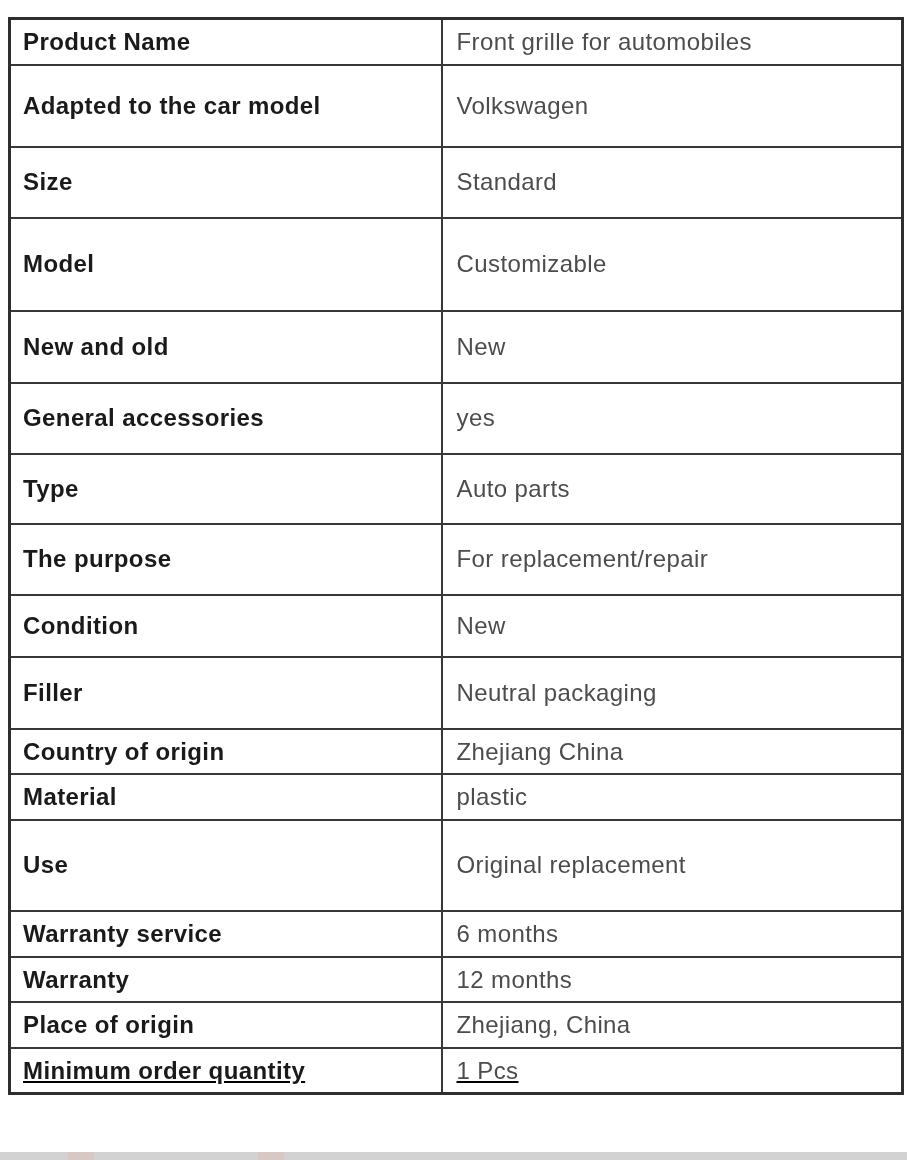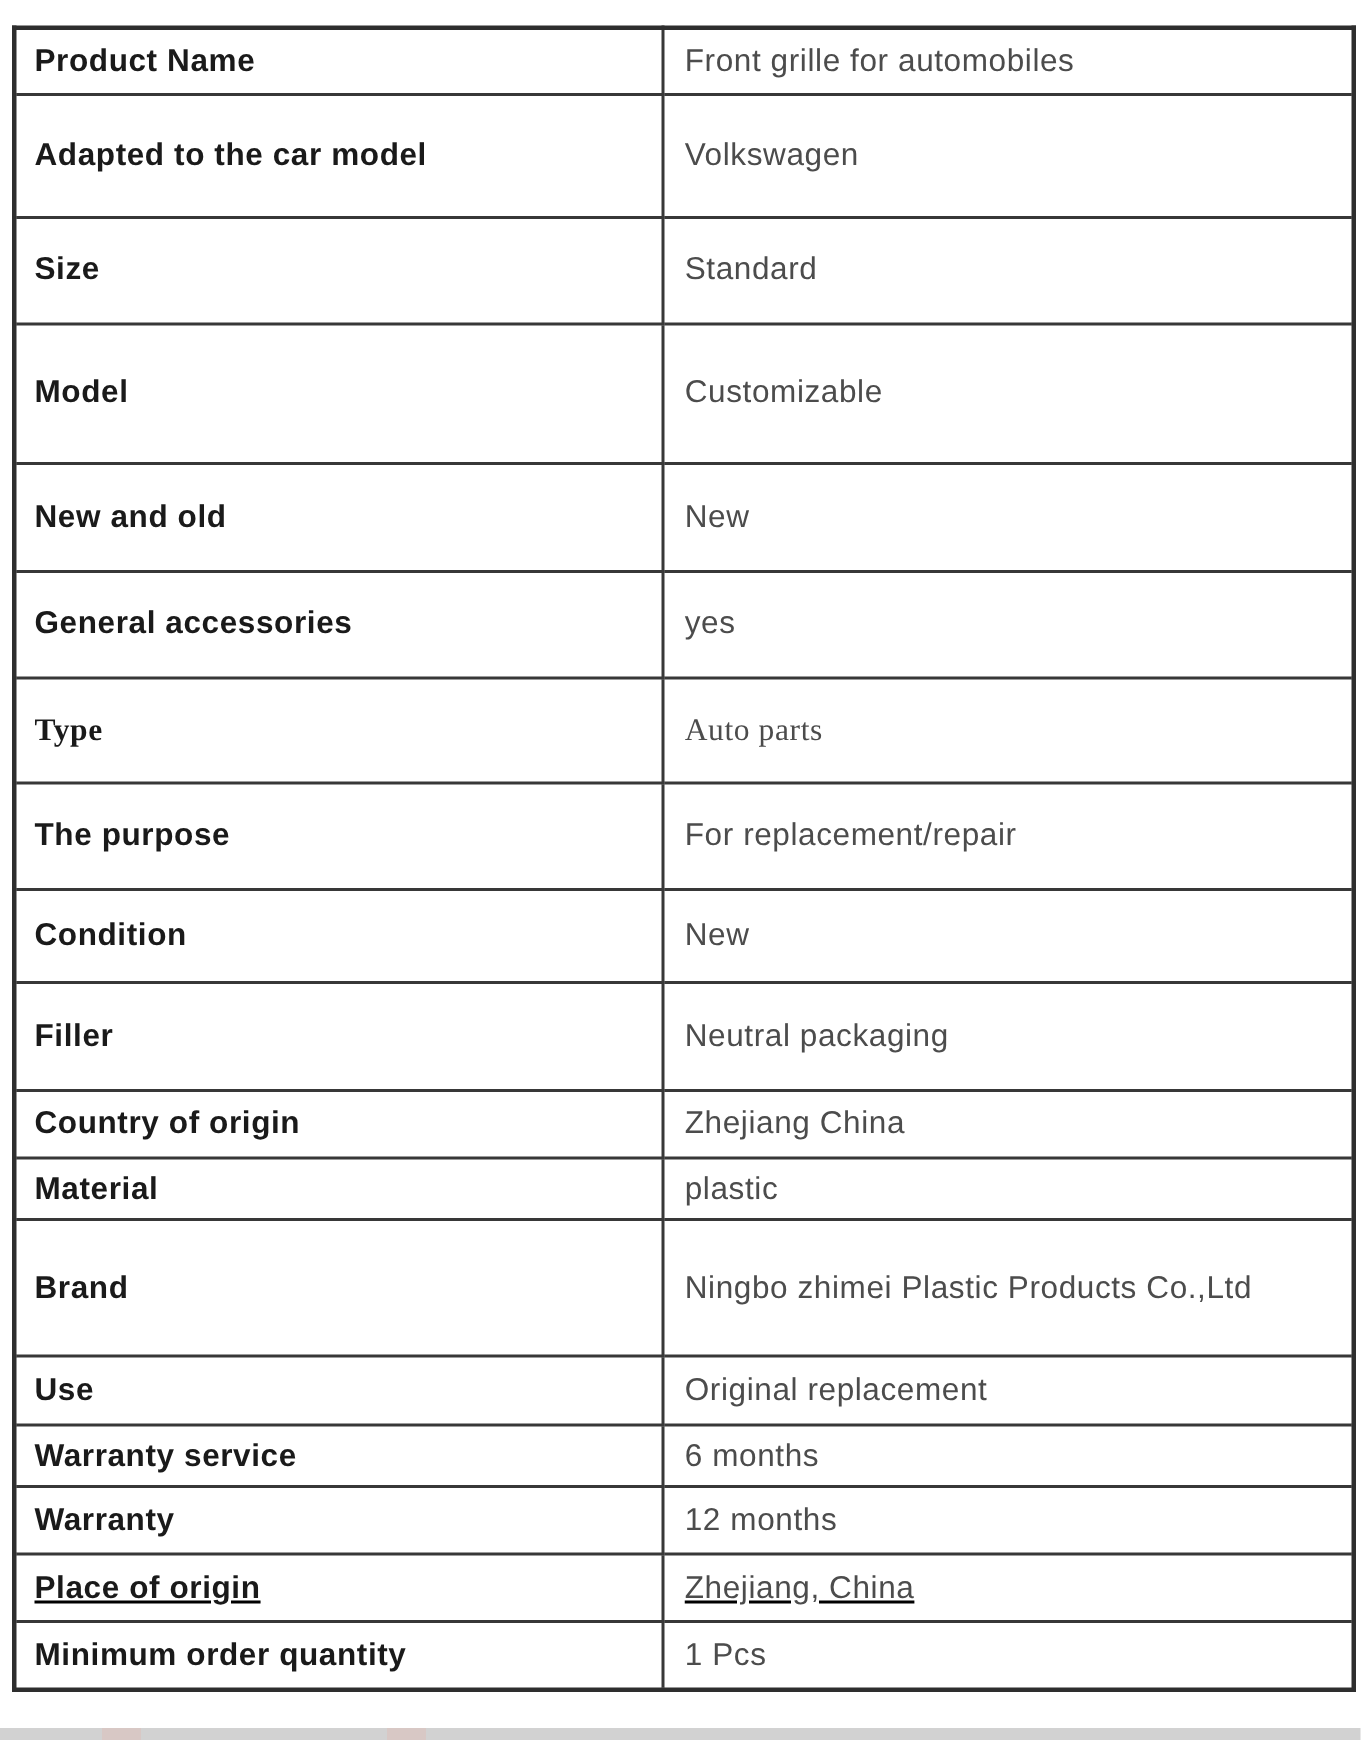--- a/index.html
+++ b/index.html
@@ -17,21 +17,21 @@
     table-layout: fixed;
   }
   .spec-table, .spec-table td {
     border: 2px solid #383838;
   }
   .spec-table {
     border: 3px solid #2e2e2e;
   }
   .spec-table td {
     vertical-align: middle;
-    font-size: 21px;
+    font-size: 24px;
     line-height: 1.48;
     letter-spacing: 0.4px;
     overflow: hidden;
   }
   td.label-cell {
     width: 432px;
     padding: 4px 10px 4px 12px;
     font-weight: 700;
     color: #1a1a1a;
   }
@@ -41,21 +41,21 @@
     color: #4c4c4c;
     margin-top: 16px;
   }
   
   .spec-table tr:nth-child(1)  { height: 44px; }
   .spec-table tr:nth-child(2)  { height: 82px; }
   .spec-table tr:nth-child(3)  { height: 71px; }
   .spec-table tr:nth-child(4)  { height: 93px; }
   .spec-table tr:nth-child(5)  { height: 72px; }
   .spec-table tr:nth-child(6)  { height: 71px; }
-  .spec-table tr:nth-child(7)  { height: 70px; font-family: Liberation Serif, serif; }
+  .spec-table tr:nth-child(7)  { height: 70px; }
   .spec-table tr:nth-child(8)  { height: 71px; }
   .spec-table tr:nth-child(9)  { height: 62px; }
   .spec-table tr:nth-child(10) { height: 72px; }
   .spec-table tr:nth-child(11) { height: 45px; }
   .spec-table tr:nth-child(12) { height: 41px; }
   .spec-table tr:nth-child(13) { height: 91px; }
   .spec-table tr:nth-child(14) { height: 46px; }
   .spec-table tr:nth-child(15) { height: 40px; }
   .spec-table tr:nth-child(16) { height: 45px; }
   .spec-table tr:nth-child(17) { height: 45px; text-decoration: underline; }
@@ -128,24 +128,20 @@
     </tr>
     <tr>
       <td class="label-cell">Country of origin</td>
       <td class="value-cell">Zhejiang China</td>
     </tr>
     <tr>
       <td class="label-cell">Material</td>
       <td class="value-cell">plastic</td>
     </tr>
     <tr>
-      <td class="label-cell">Brand</td>
-      <td class="value-cell">Ningbo zhimei Plastic Products Co.,Ltd</td>
-    </tr>
-    <tr>
       <td class="label-cell">Use</td>
       <td class="value-cell">Original replacement</td>
     </tr>
     <tr>
       <td class="label-cell">Warranty service</td>
       <td class="value-cell">6 months</td>
     </tr>
     <tr>
       <td class="label-cell">Warranty</td>
       <td class="value-cell">12 months</td>

